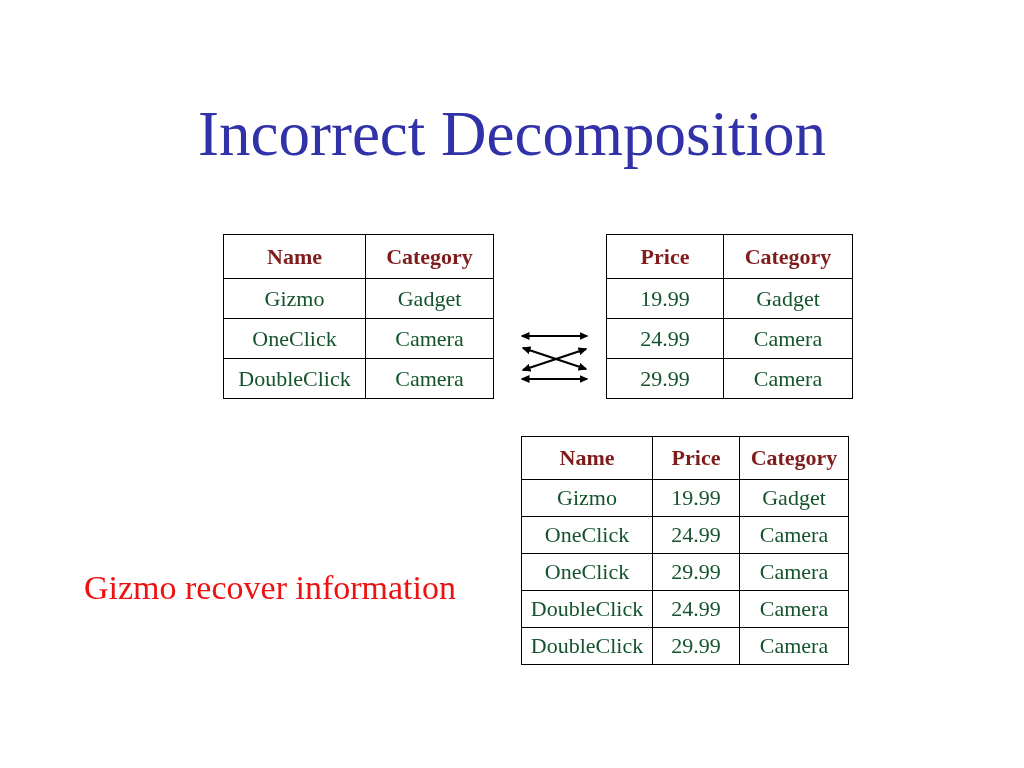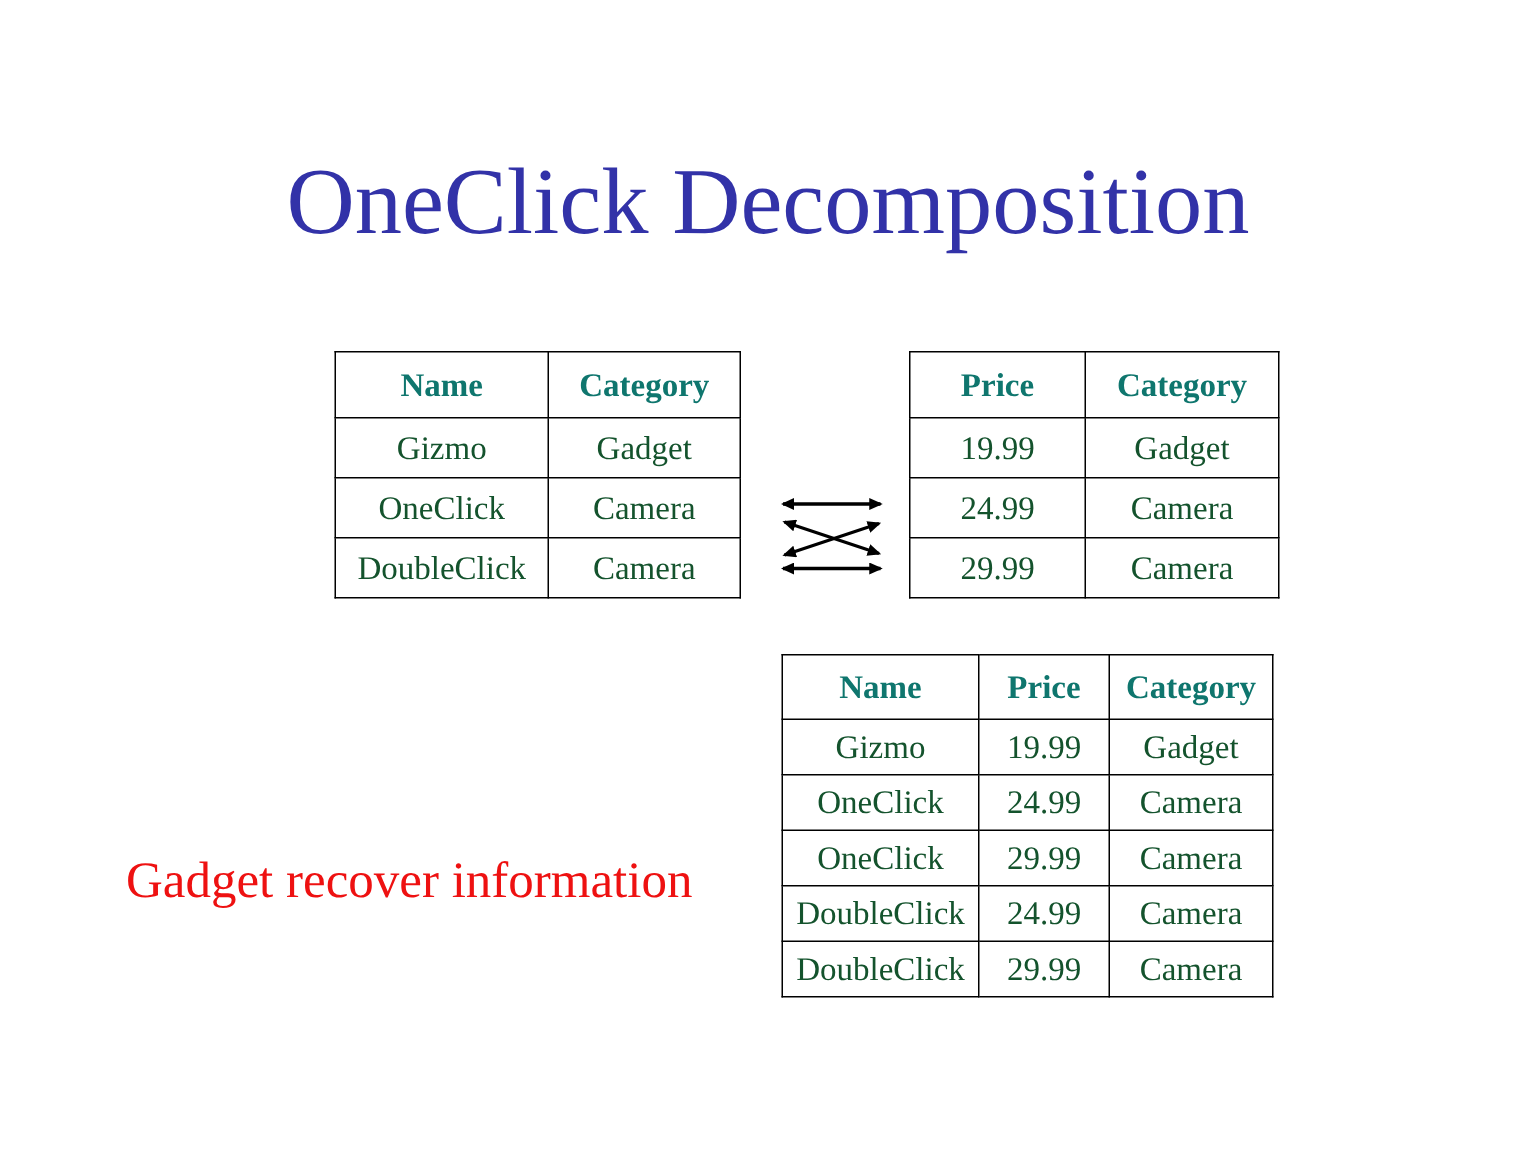--- a/index.html
+++ b/index.html
@@ -35,21 +35,21 @@
     text-align: center;
     vertical-align: middle;
     font-size: 22px;
     color: #14532d;
     font-family: "Liberation Serif", "DejaVu Serif", serif;
     overflow: hidden;
     white-space: nowrap;
   }
   table.tbl th {
     font-weight: bold;
-    color: #0f766e;
+    color: #7f1d1d;
   }
   #table-left tr, #table-right tr { height: 40px; }
   #table-left tr.hrow, #table-right tr.hrow { height: 44px; }
   #table-joined tr { height: 37px; }
   #table-joined tr.hrow { height: 43px; }
   #table-left   { left: 223px; top: 234px; width: 270px; }
   #table-right  { left: 606px; top: 234px; width: 246px; }
   #table-joined { left: 521px; top: 436px; width: 327px; }
   .arrows-svg {
     position: absolute;
@@ -65,21 +65,21 @@
     font-family: "Liberation Serif", "DejaVu Serif", serif;
   }
   .note-black { top: 502px; left: 86px; color: #000000; }
   .note-red   { top: 568px; left: 84px; color: #EE1111; }
 </style>
 </head>
 <body>
 
 <div class="slide">
 
-  <h1 class="title">OneClick Decomposition</h1>
+  <h1 class="title">Incorrect Decomposition</h1>
 
   <table class="tbl" id="table-left">
     <colgroup>
         <col style="width:142px">
         <col style="width:128px">
       </colgroup>
     <tbody>
       <tr class="hrow">
         <th>Name</th>
         <th>Category</th>
@@ -169,15 +169,15 @@
         <td>Camera</td>
       </tr>
       <tr>
         <td>DoubleClick</td>
         <td>29.99</td>
         <td>Camera</td>
       </tr>
     </tbody>
   </table>
 
-  <div class="note note-red">Gadget recover information</div>
+  <div class="note note-red">Gizmo recover information</div>
 
 </div>
 
 </body></html>

